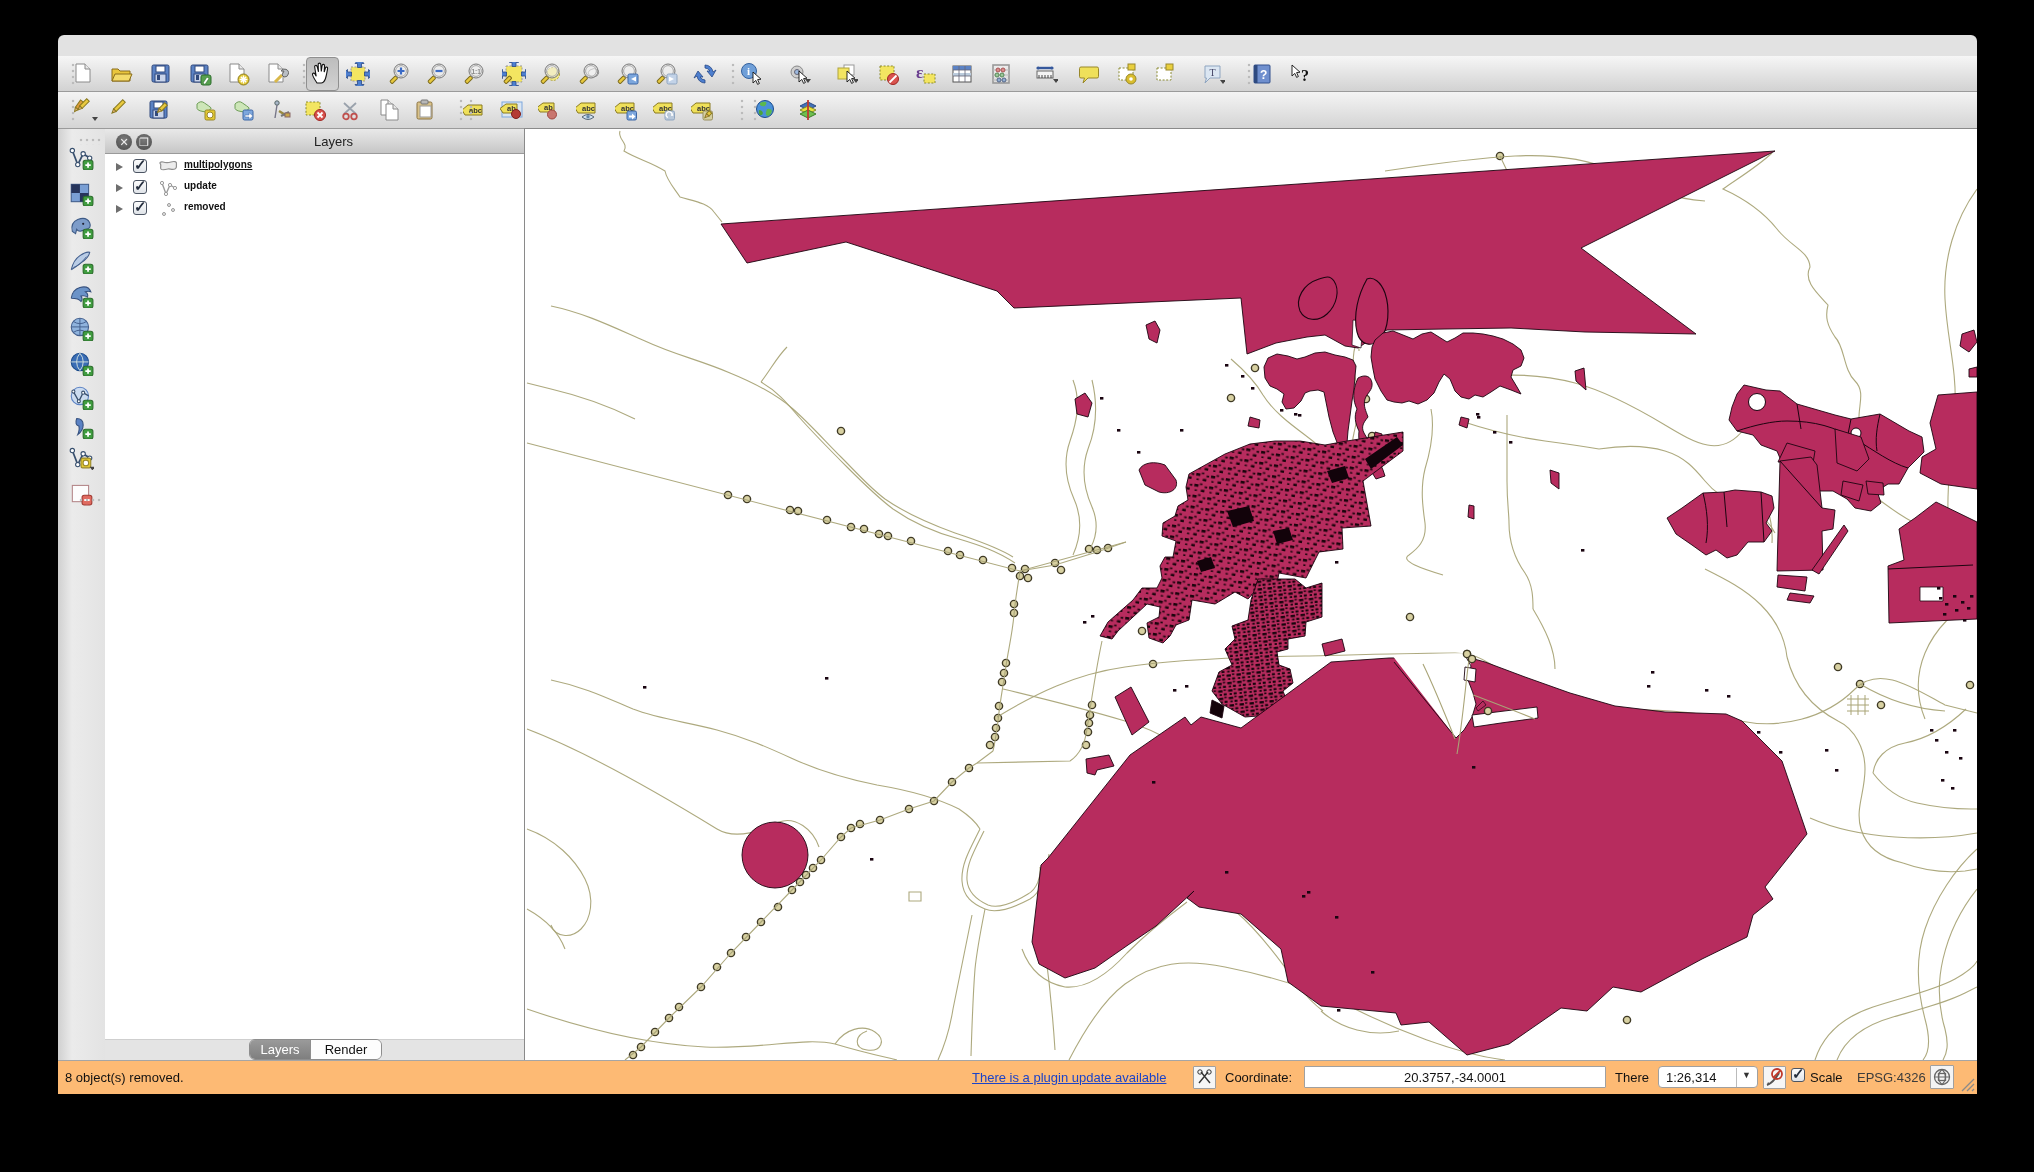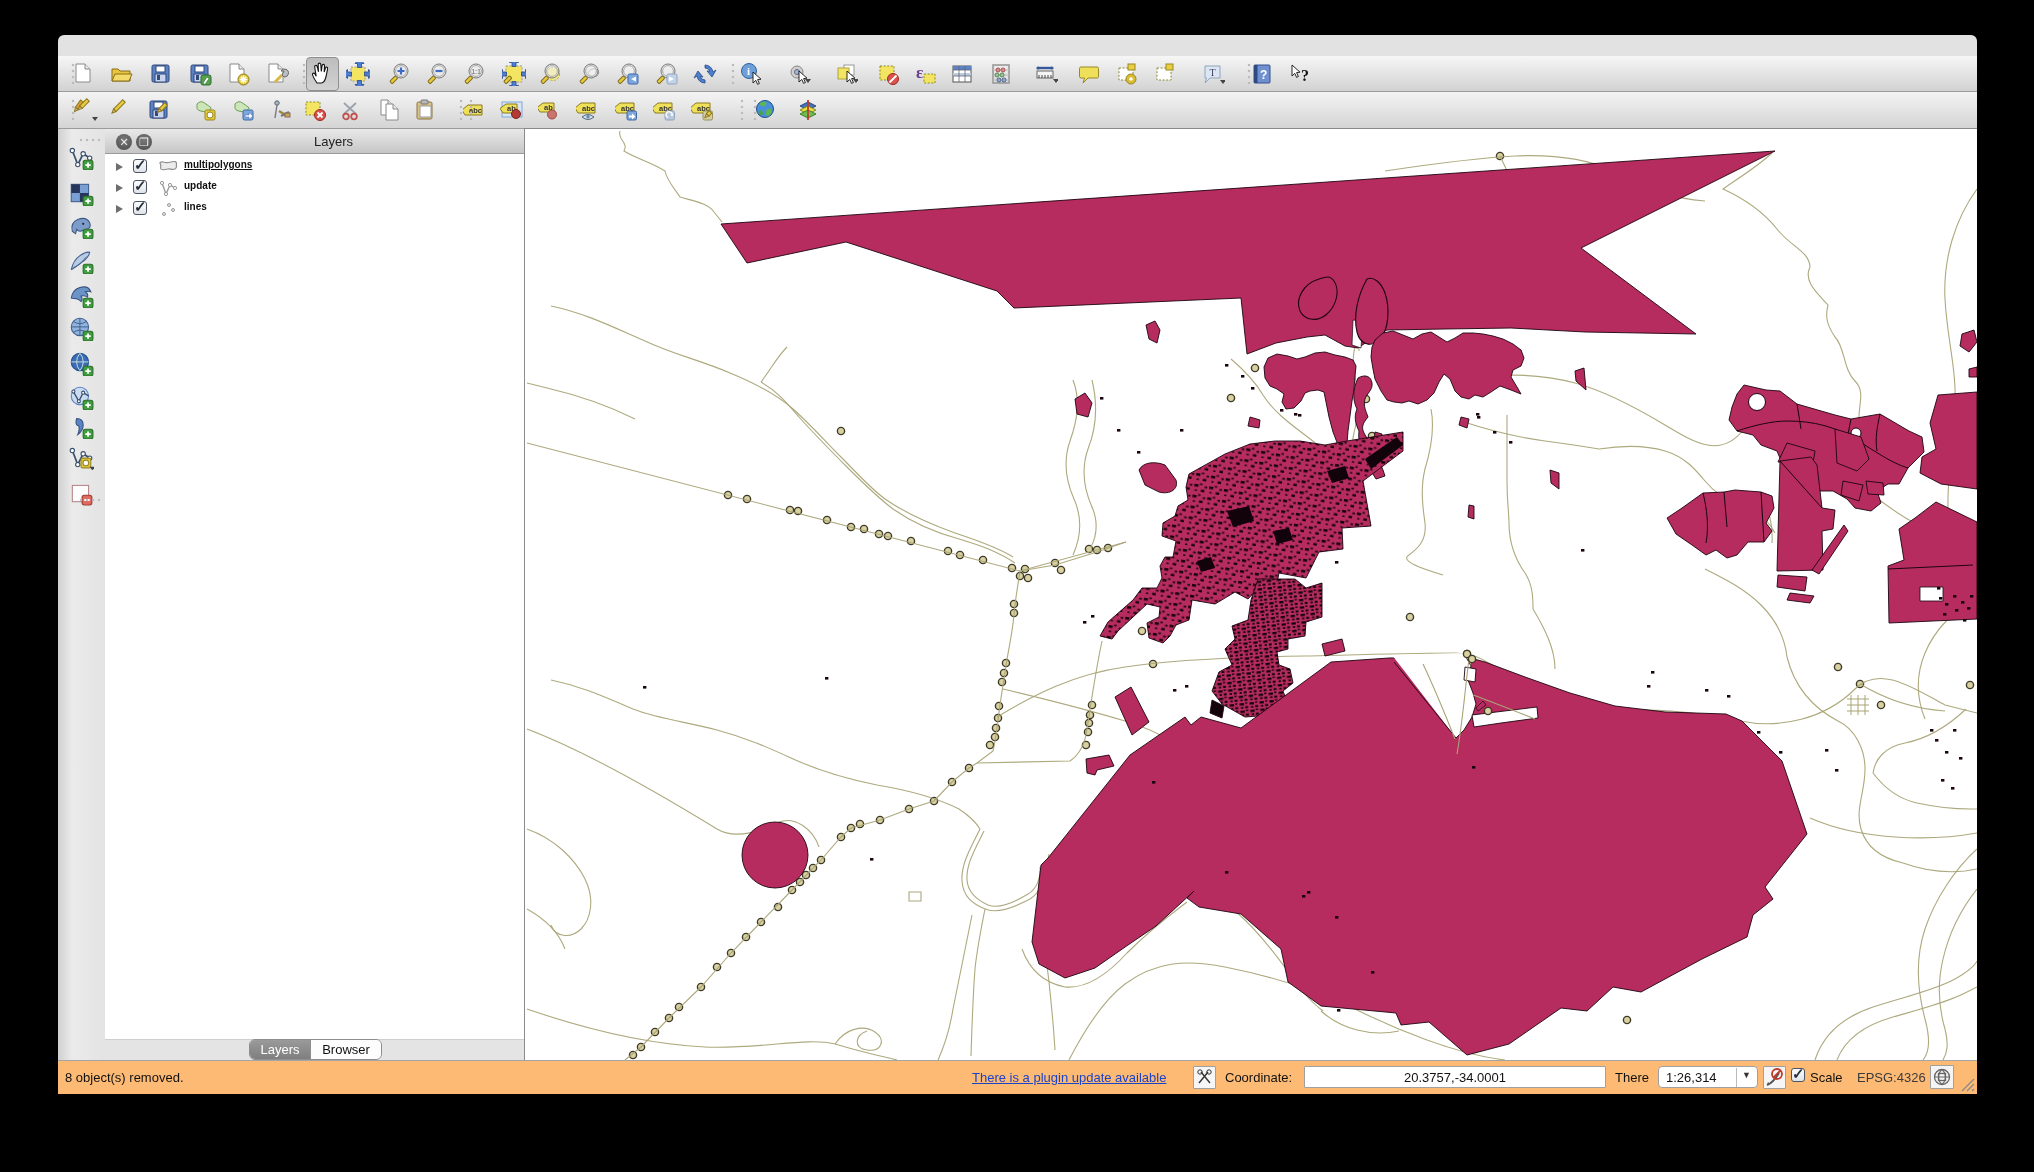--- a/index.html
+++ b/index.html
@@ -461,32 +461,32 @@
         <span style="position:absolute;left:79px;top:2px">update</span>
       </div>
       <div class="row" style="top:44px">
         <div class="tri" style="left:11px;top:6px"></div>
         <div class="cb" style="left:28px;top:2px"></div>
         <svg style="position:absolute;left:55px;top:2px" width="20" height="17" viewBox="0 0 20 17">
             <circle cx="4" cy="13" r="1.5" fill="#e8e8e8" stroke="#999"></circle>
             <circle cx="9" cy="4" r="1.5" fill="#e8e8e8" stroke="#999"></circle>
             <circle cx="13" cy="9" r="1.5" fill="#e8e8e8" stroke="#999"></circle>
           </svg>
-        <span style="position:absolute;left:79px;top:2px">lines</span>
+        <span style="position:absolute;left:79px;top:2px">removed</span>
       </div>
     </div>
     <div id="phead">
       <div class="pbtn" style="left:11px">✕</div>
       <div class="pbtn" style="left:31px">❐</div>
       <div class="ttl">Layers</div>
     </div>
     <div id="pfoot"></div>
     <div style="position:absolute;left:144px;top:910px;height:21px;border:1px solid #8e8e8e;border-radius:6px;overflow:hidden;display:flex">
       <div style="width:60px;background:linear-gradient(#9a9a9a,#7f7f7f);color:#fff;font-size:13px;text-align:center;line-height:20px">Layers</div>
-      <div style="width:71px;background:#fdfdfd;color:#111;font-size:13px;text-align:center;line-height:20px;border-left:1px solid #8e8e8e">Browser</div>
+      <div style="width:71px;background:#fdfdfd;color:#111;font-size:13px;text-align:center;line-height:20px;border-left:1px solid #8e8e8e">Render</div>
     </div>
   </div>
   <div id="canvas"><svg id="map" width="1452" height="931" viewBox="0 0 1452 931">
 <defs>
           <pattern id="b1" width="15" height="11" patternUnits="userSpaceOnUse" patternTransform="rotate(10)">
             <rect x="1" y="2" width="4.2" height="2.6" fill="#1a040c"></rect>
             <rect x="8.4" y="6.6" width="3.6" height="2.4" fill="#1a040c"></rect>
             <rect x="6.4" y="0.6" width="2.4" height="1.7" fill="#1a040c"></rect>
             <rect x="2.2" y="7.4" width="2.2" height="1.6" fill="#1a040c"></rect>
             <rect x="11.5" y="2.8" width="2.6" height="1.8" fill="#1a040c"></rect>

